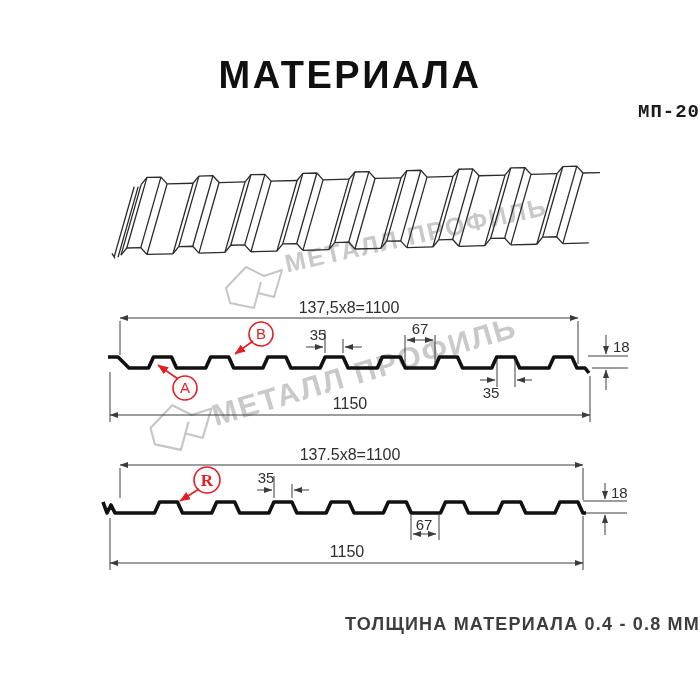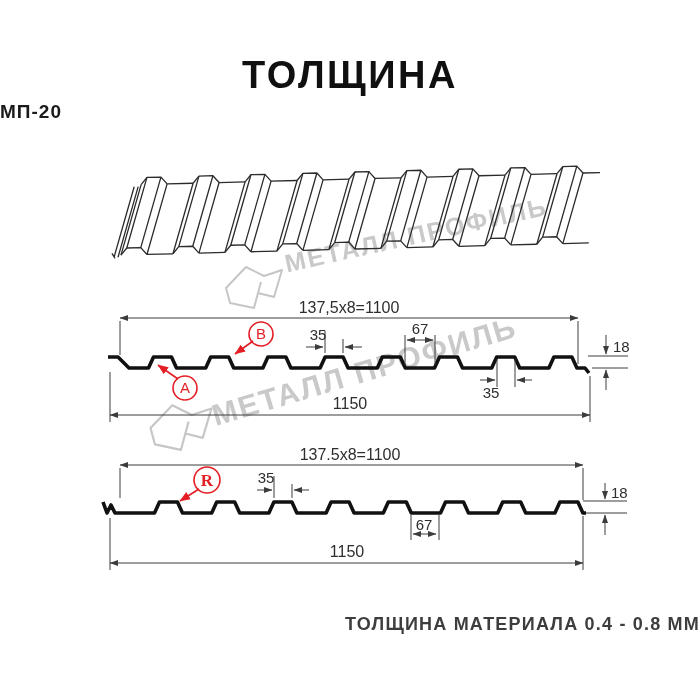--- a/index.html
+++ b/index.html
@@ -1,22 +1,22 @@
 <!DOCTYPE html>
 <html><head>
 <meta charset="utf-8">
 <style>
   html,body{margin:0;padding:0;background:#ffffff;}
   #page{position:relative;width:700px;height:700px;background:#ffffff;overflow:hidden;
         font-family:"Liberation Sans",sans-serif;}
   .abs{position:absolute;}
   #title{top:54px;left:0;width:700px;text-align:center;
          font-size:38px;font-weight:800;letter-spacing:2.5px;color:#101010;}
-  #subtitle{top:101px;left:0;width:700px;text-align:left;
-            font-size:19px;font-weight:600;letter-spacing:1px;color:#1a1a1a;}
+  #subtitle{top:101px;left:0;width:700px;text-align:right;
+            font-size:19px;font-weight:600;letter-spacing:1px;color:#1a1a1a;font-family:Liberation Mono, monospace;}
   #footer{top:614px;left:0;width:700px;text-align:right;
           font-size:18px;font-weight:600;letter-spacing:1.2px;color:#3d3d3d;}
   .wm-text{color:#c9c9c9;font-weight:700;white-space:nowrap;transform-origin:left top;}
   #wm1-text{top:250px;left:282px;font-size:25px;letter-spacing:2px;transform:rotate(-12.5deg);}
   #wm2-text{top:400px;left:208px;font-size:30px;letter-spacing:2px;transform:rotate(-16.5deg);}
   svg text{font-family:"Liberation Sans",sans-serif;fill:#2e2e2e;}
   text.dim{font-size:16px;}
   text.dimS{font-size:15px;}
   text.lblR{font-size:17px;fill:#e31e24;font-family:"Liberation Serif",serif;font-weight:700;}
   text.lblAB{font-size:15px;fill:#e31e24;}
@@ -24,21 +24,21 @@
   .thin{stroke:#3c3c3c;stroke-width:1;fill:none;}
   .red{stroke:#e31e24;stroke-width:1.6;fill:none;}
   .persp{stroke:#2b2b2b;stroke-width:1.3;fill:none;stroke-linejoin:round;}
   .wmstroke{stroke:#c6c6c6;stroke-width:2;fill:none;stroke-linejoin:round;}
 </style>
 </head>
 <body>
 
 <div id="page">
 
-  <div id="title" class="abs">ТОЛЩИНА</div>
+  <div id="title" class="abs">МАТЕРИАЛА</div>
   <div id="subtitle" class="abs">МП-20</div>
 
   <svg class="abs" style="left:224px;top:264px;" width="60" height="46" viewBox="0 0 60 46">
     <path class="wmstroke" d="M2,24 L22,3 L40,12 L58,6 L50,33 L34,29 L30,44 L6,39 Z M34,29 L37,18"></path>
   </svg>
   <div id="wm1-text" class="abs wm-text">МЕТАЛЛ ПРОФИЛЬ</div>
 
   <svg class="abs" style="left:110px;top:163px;" width="490" height="108" viewBox="0 0 490 108">
     <defs>
       <g id="persp-rib">

